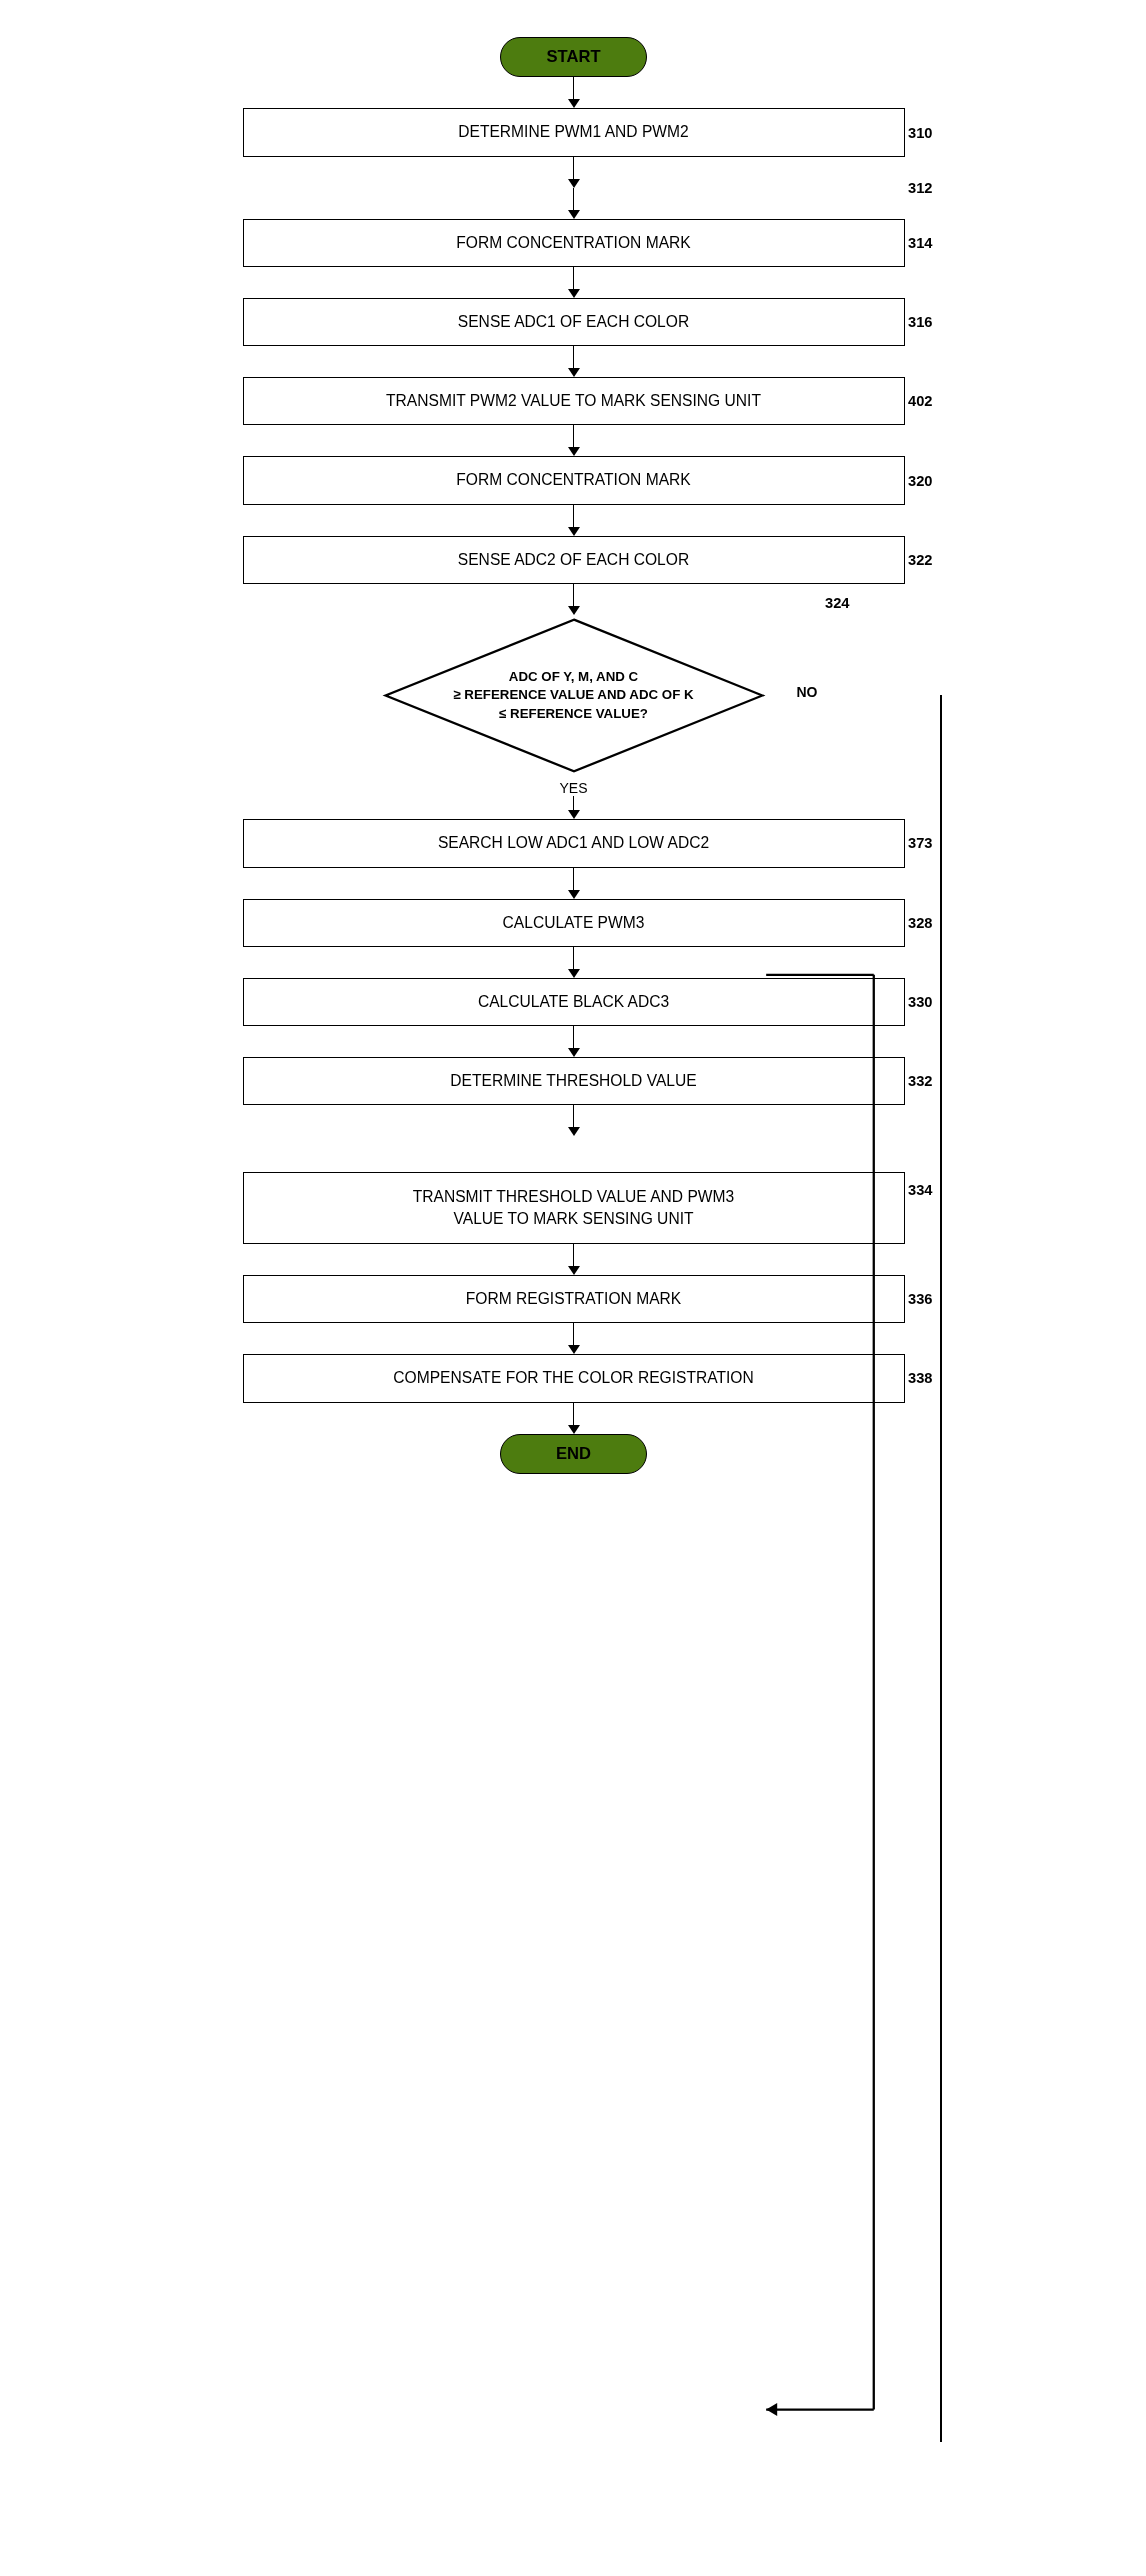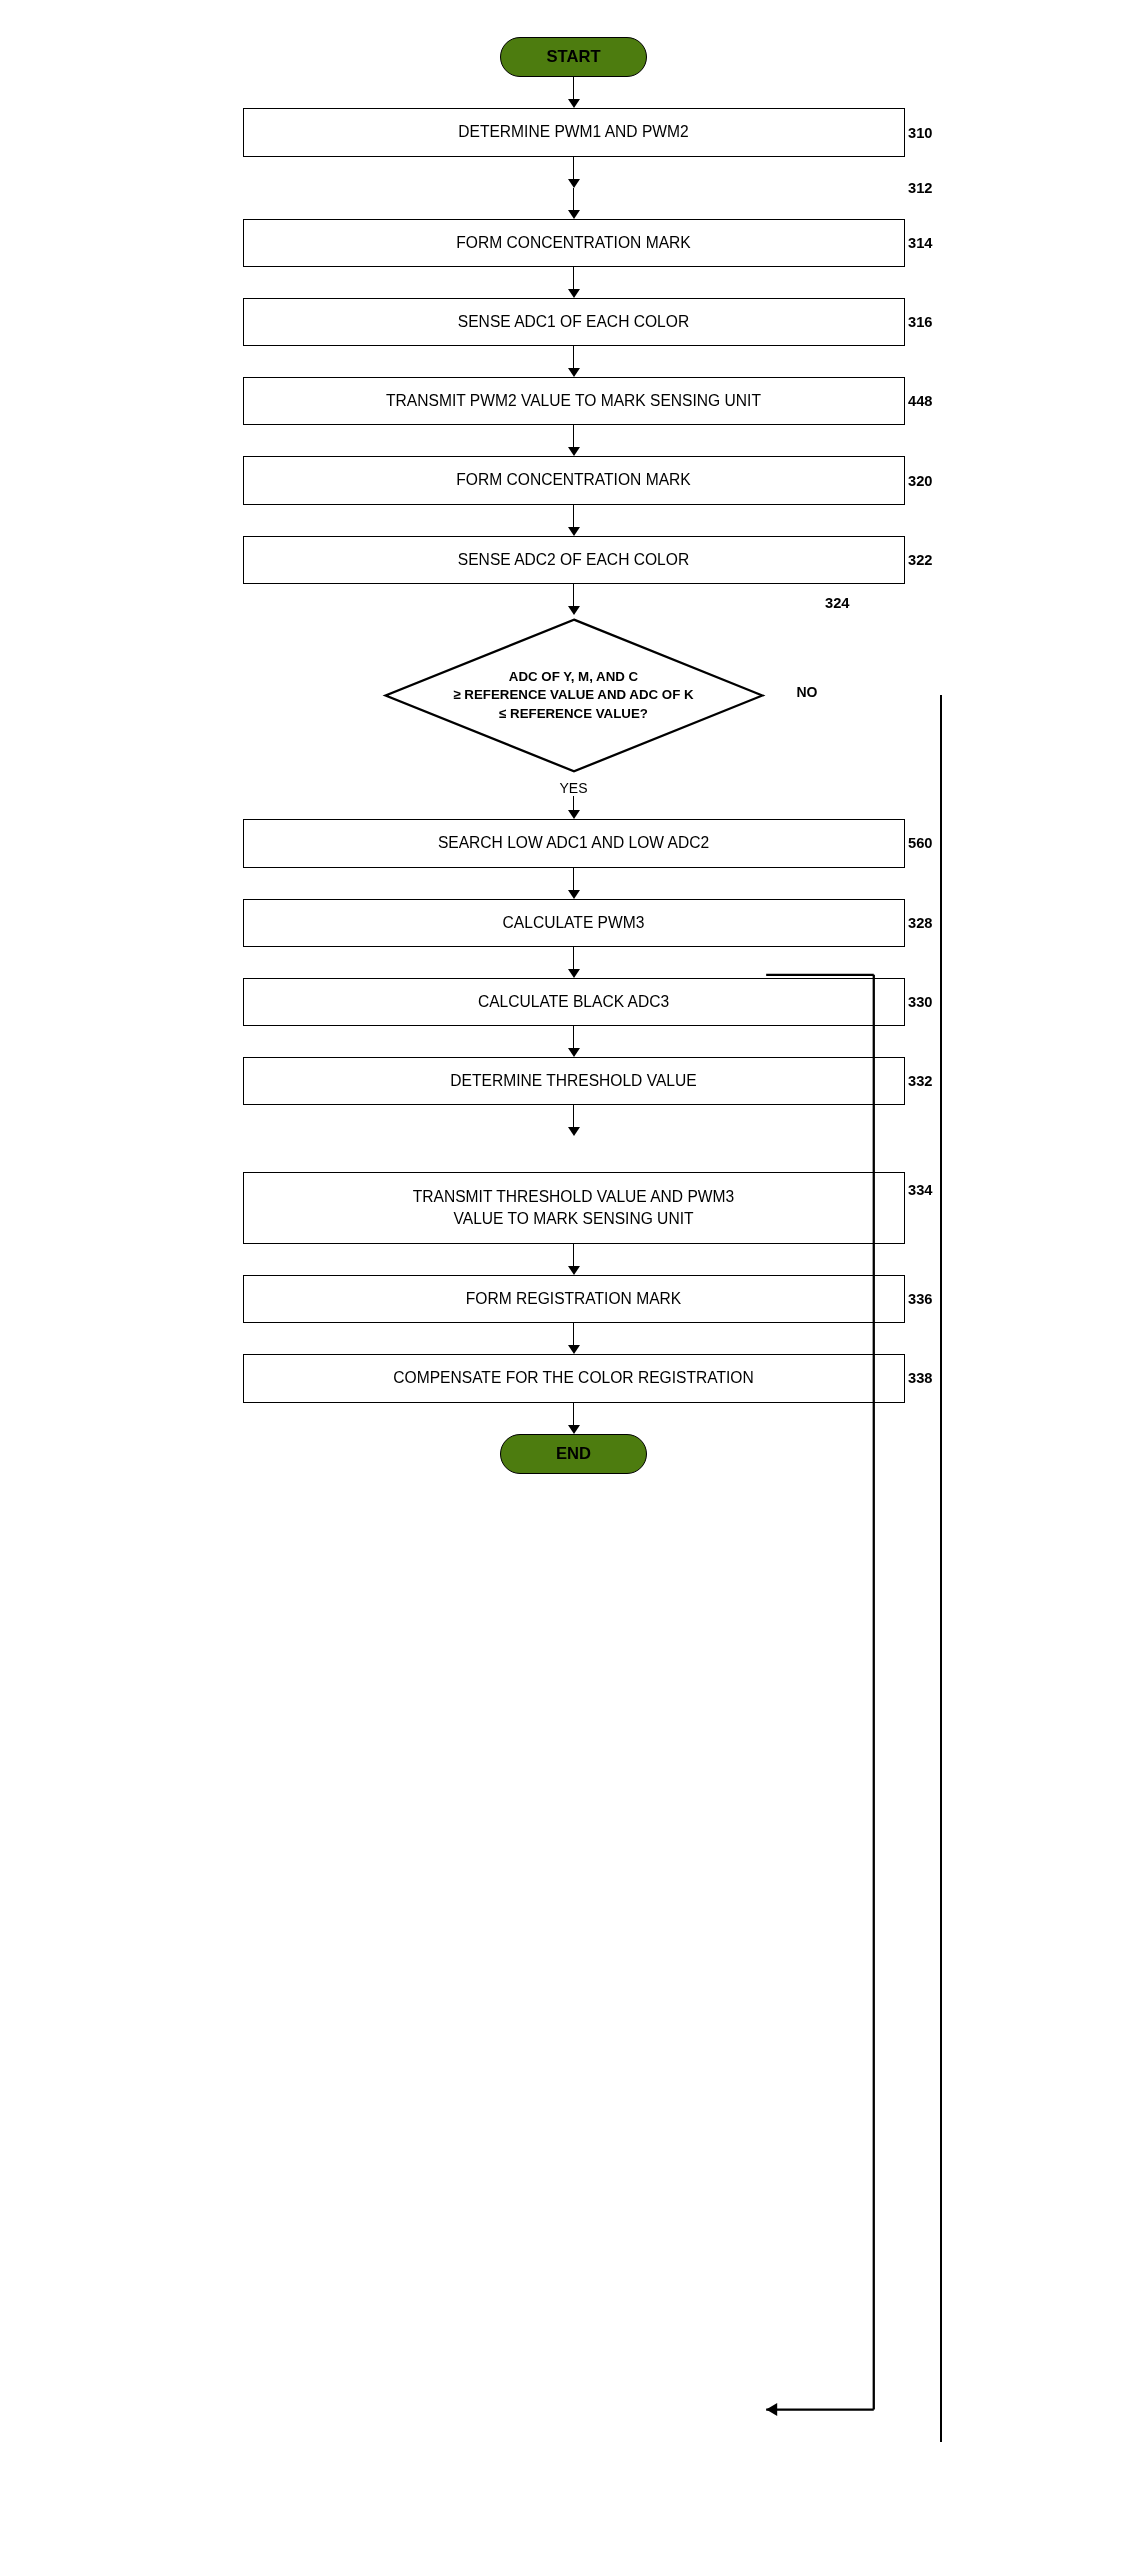--- a/index.html
+++ b/index.html
@@ -116,21 +116,21 @@
   <div class="step-row">
     <div class="process">SENSE ADC1 OF EACH COLOR</div>
     <span class="step-num">316</span>
   </div>
 
   <div class="connector" style="height:22px;"></div>
   <div class="arrow-down"></div>
 
   <div class="step-row">
     <div class="process">TRANSMIT PWM2 VALUE TO MARK SENSING UNIT</div>
-    <span class="step-num">448</span>
+    <span class="step-num">402</span>
   </div>
 
   <div class="connector" style="height:22px;"></div>
   <div class="arrow-down"></div>
 
   <div class="step-row">
     <div class="process">FORM CONCENTRATION MARK</div>
     <span class="step-num">320</span>
   </div>
 
@@ -171,21 +171,21 @@
     </div>
   </div>
 
   <div class="yes-label">YES</div>
 
   <div class="connector" style="height:14.7px;"></div>
   <div class="arrow-down"></div>
 
   <div class="step-row">
     <div class="process">SEARCH LOW ADC1 AND LOW ADC2</div>
-    <span class="step-num">560</span>
+    <span class="step-num">373</span>
   </div>
 
   <div class="connector" style="height:22px;"></div>
   <div class="arrow-down"></div>
 
   <div class="step-row">
     <div class="process">CALCULATE PWM3</div>
     <span class="step-num">328</span>
   </div>
 

